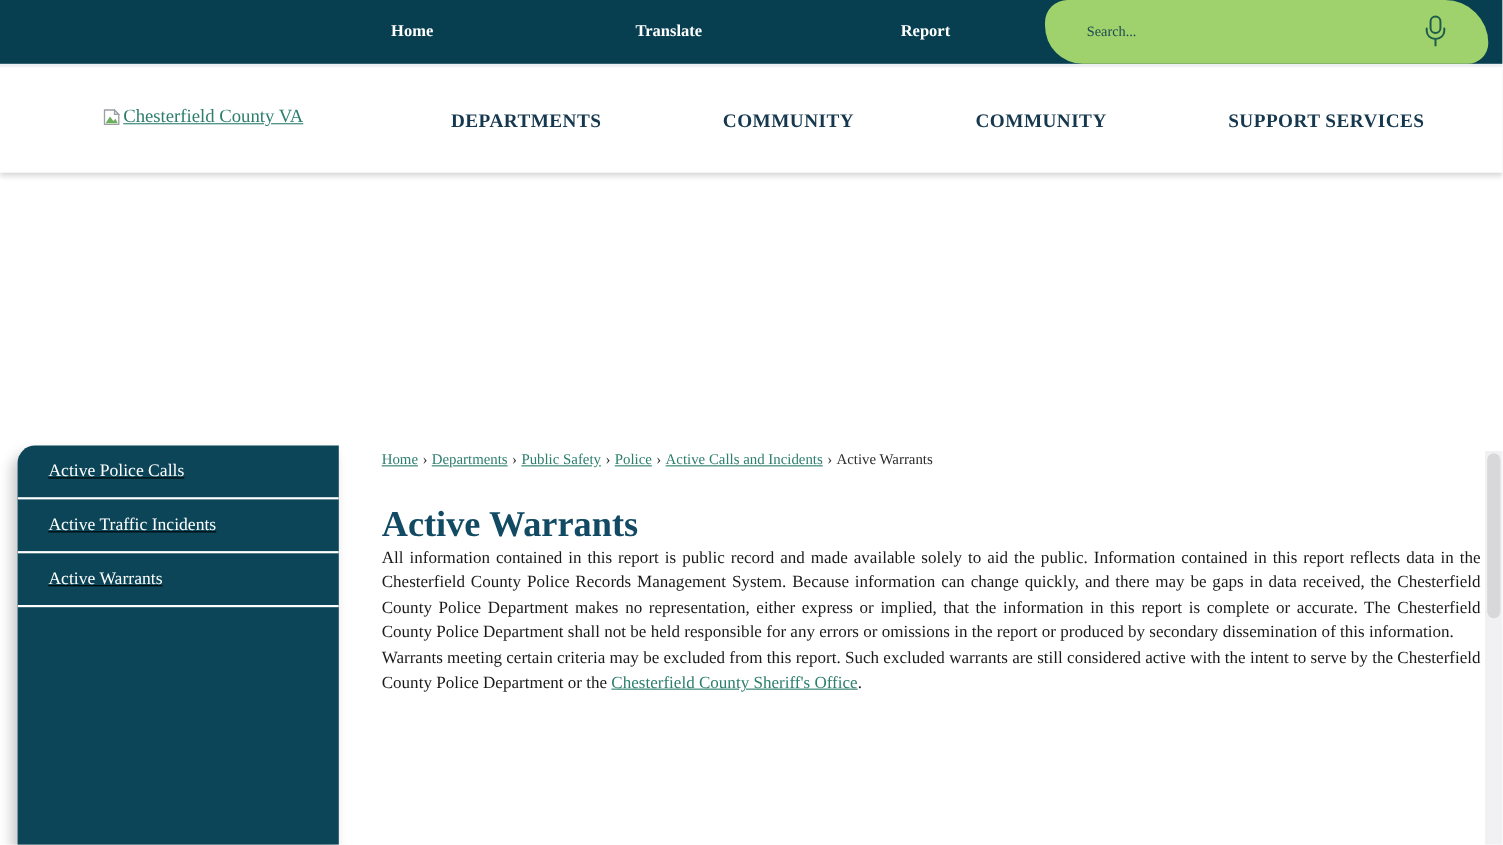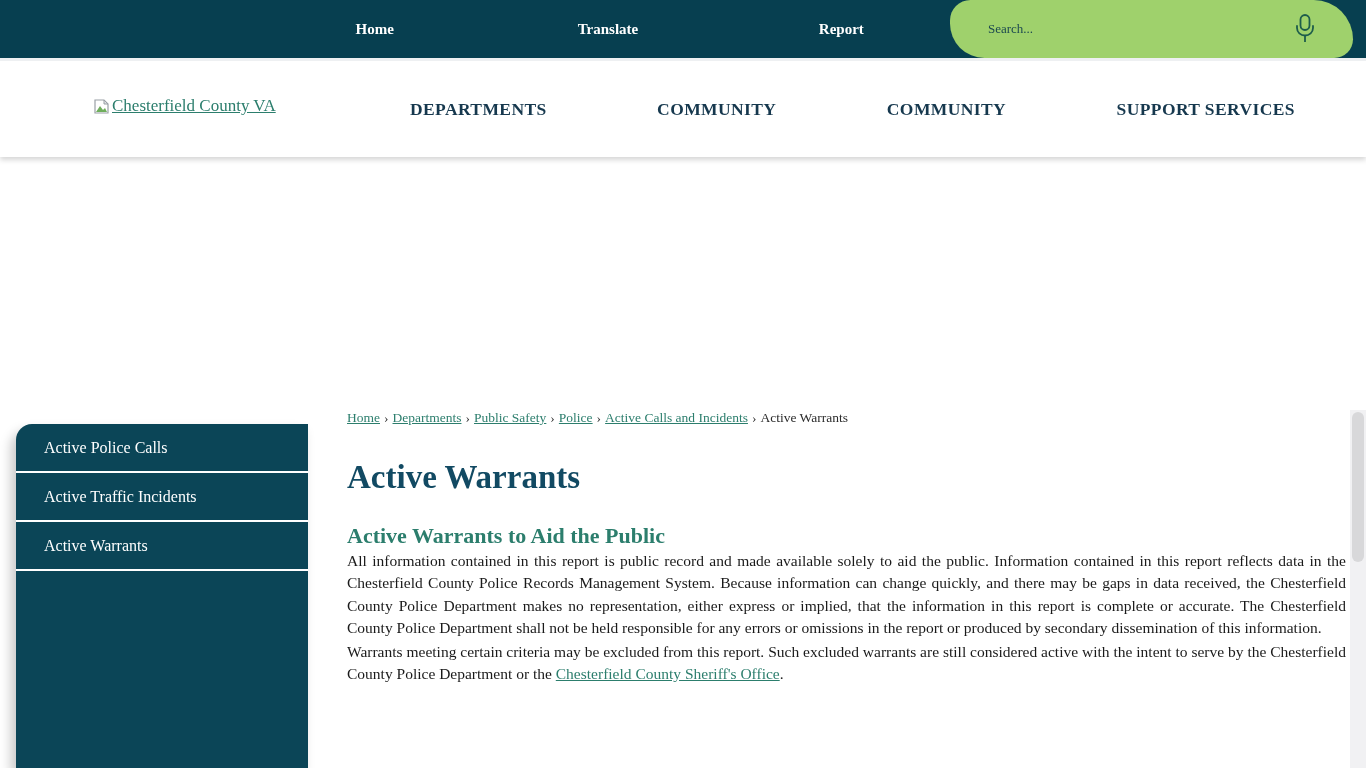--- a/index.html
+++ b/index.html
@@ -60,26 +60,27 @@
     position: absolute; left: 410px; width: 885px; top: 0; height: 96px;
     display: flex; justify-content: space-between; align-items: center;
   }
   .main-nav-item {
     color: #16384e; font-weight: bold; font-size: 17.5px;
     letter-spacing: 0.4px; cursor: pointer; white-space: nowrap;
   }
 
   
   .sidebar {
-    position: absolute; left: 16px; top: 424px; width: 292px; bottom: 0;
+    position: absolute; left: 16px; top: 405px; width: 292px; bottom: 0;
     background: #0b4557;
     border-top-left-radius: 16px;
     box-shadow: -5px 7px 12px rgba(0,0,0,0.22);
     overflow: hidden;
     z-index: 10;
+    text-decoration: underline;
   }
   .sidebar-item {
     display: block;
     padding: 15px 10px 14px 28px;
     border-bottom: 2px solid #ffffff;
     color: #ffffff; font-size: 16px; cursor: pointer;
   }
 
   
   .content {
@@ -161,21 +162,20 @@
   <div class="sidebar-item">Active Warrants</div>
 </div>
 
 <div class="content">
   <div class="breadcrumb">
     <a>Home</a><span class="crumb-sep">›</span><a>Departments</a><span class="crumb-sep">›</span><a>Public Safety</a><span class="crumb-sep">›</span><a>Police</a><span class="crumb-sep">›</span><a>Active Calls and Incidents</a><span class="crumb-sep">›</span><span>Active Warrants</span>
   </div>
 
   <h1 class="page-title">Active Warrants</h1>
 
-  <h2 class="section-heading">Active Warrants to Aid the Public</h2>
 
   <p class="body-par">All information contained in this report is public record and made available solely to aid the public. Information contained in this report reflects data in the Chesterfield County Police Records Management System. Because information can change quickly, and there may be gaps in data received, the Chesterfield County Police Department makes no representation, either express or implied, that the information in this report is complete or accurate. The Chesterfield County Police Department shall not be held responsible for any errors or omissions in the report or produced by secondary dissemination of this information.</p>
 
   <p class="body-par second"><span>Warrants meeting certain criteria may be excluded from this report. Such excluded warrants are still considered active with the intent to serve by the Chesterfield County Police Department or the </span><a class="inline-link">Chesterfield County Sheriff's Office</a><span>.</span></p>
 </div>
 
 <div class="frame-scrollbar">
   <div class="frame-scrollbar-thumb"></div>
 </div>
 

